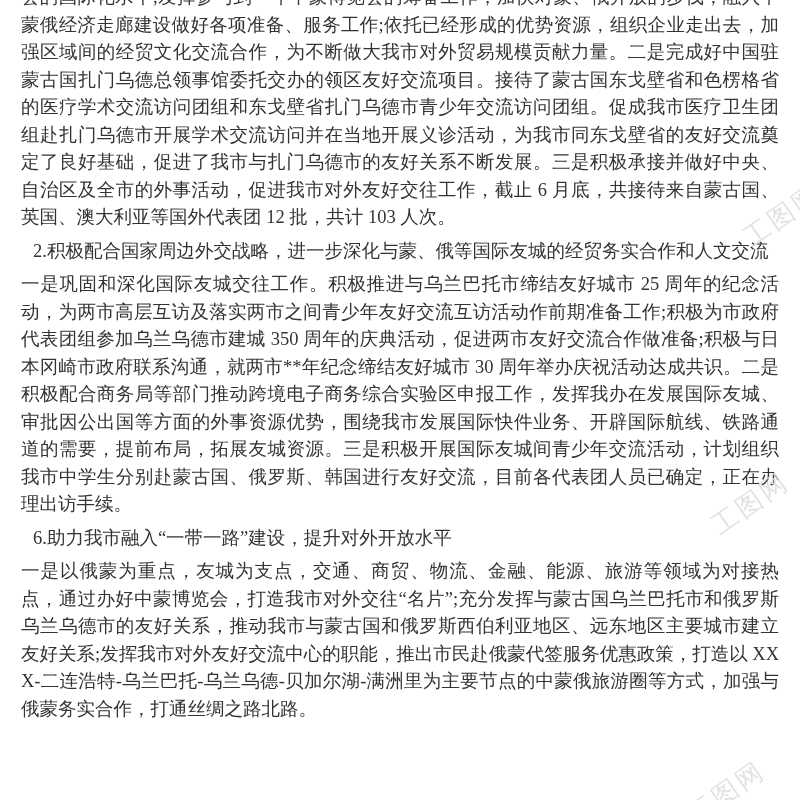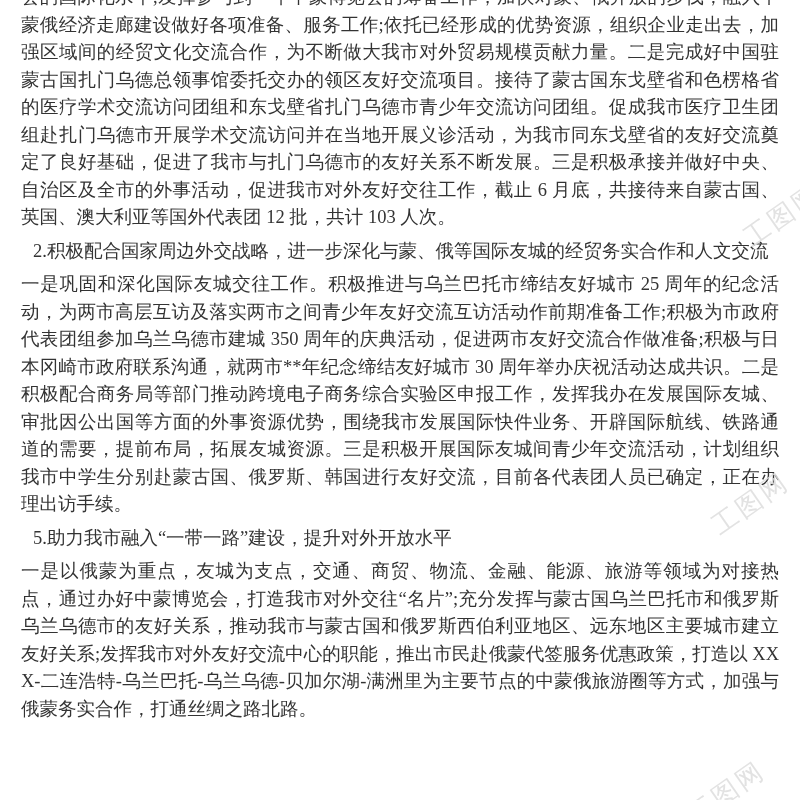--- a/index.html
+++ b/index.html
@@ -47,16 +47,16 @@
 <div class="page">
   <div class="watermark-layer">
     <span class="wm wm1">工图网</span>
     <span class="wm wm2">工图网</span>
     <span class="wm wm3">工图网</span>
   </div>
   <div class="content">
       <p class="para">会的国际化水平;发挥参与到**年中蒙博览会的筹备工作，加快对蒙、俄开放的步伐，融入中蒙俄经济走廊建设做好各项准备、服务工作;依托已经形成的优势资源，组织企业走出去，加强区域间的经贸文化交流合作，为不断做大我市对外贸易规模贡献力量。二是完成好中国驻蒙古国扎门乌德总领事馆委托交办的领区友好交流项目。接待了蒙古国东戈壁省和色楞格省的医疗学术交流访问团组和东戈壁省扎门乌德市青少年交流访问团组。促成我市医疗卫生团组赴扎门乌德市开展学术交流访问并在当地开展义诊活动，为我市同东戈壁省的友好交流奠定了良好基础，促进了我市与扎门乌德市的友好关系不断发展。三是积极承接并做好中央、自治区及全市的外事活动，促进我市对外友好交往工作，截止 6 月底，共接待来自蒙古国、英国、澳大利亚等国外代表团 12 批，共计 103 人次。</p>
       <p class="para heading">2.积极配合国家周边外交战略，进一步深化与蒙、俄等国际友城的经贸务实合作和人文交流</p>
       <p class="para">一是巩固和深化国际友城交往工作。积极推进与乌兰巴托市缔结友好城市 25 周年的纪念活动，为两市高层互访及落实两市之间青少年友好交流互访活动作前期准备工作;积极为市政府代表团组参加乌兰乌德市建城 350 周年的庆典活动，促进两市友好交流合作做准备;积极与日本冈崎市政府联系沟通，就两市**年纪念缔结友好城市 30 周年举办庆祝活动达成共识。二是积极配合商务局等部门推动跨境电子商务综合实验区申报工作，发挥我办在发展国际友城、审批因公出国等方面的外事资源优势，围绕我市发展国际快件业务、开辟国际航线、铁路通道的需要，提前布局，拓展友城资源。三是积极开展国际友城间青少年交流活动，计划组织我市中学生分别赴蒙古国、俄罗斯、韩国进行友好交流，目前各代表团人员已确定，正在办理出访手续。</p>
-      <p class="para heading">5.助力我市融入“一带一路”建设，提升对外开放水平</p>
+      <p class="para heading">6.助力我市融入“一带一路”建设，提升对外开放水平</p>
       <p class="para">一是以俄蒙为重点，友城为支点，交通、商贸、物流、金融、能源、旅游等领域为对接热点，通过办好中蒙博览会，打造我市对外交往“名片”;充分发挥与蒙古国乌兰巴托市和俄罗斯乌兰乌德市的友好关系，推动我市与蒙古国和俄罗斯西伯利亚地区、远东地区主要城市建立友好关系;发挥我市对外友好交流中心的职能，推出市民赴俄蒙代签服务优惠政策，打造以 XXX-二连浩特-乌兰巴托-乌兰乌德-贝加尔湖-满洲里为主要节点的中蒙俄旅游圈等方式，加强与俄蒙务实合作，打通丝绸之路北路。</p>
     </div>
 </div>
 
 </body></html>

